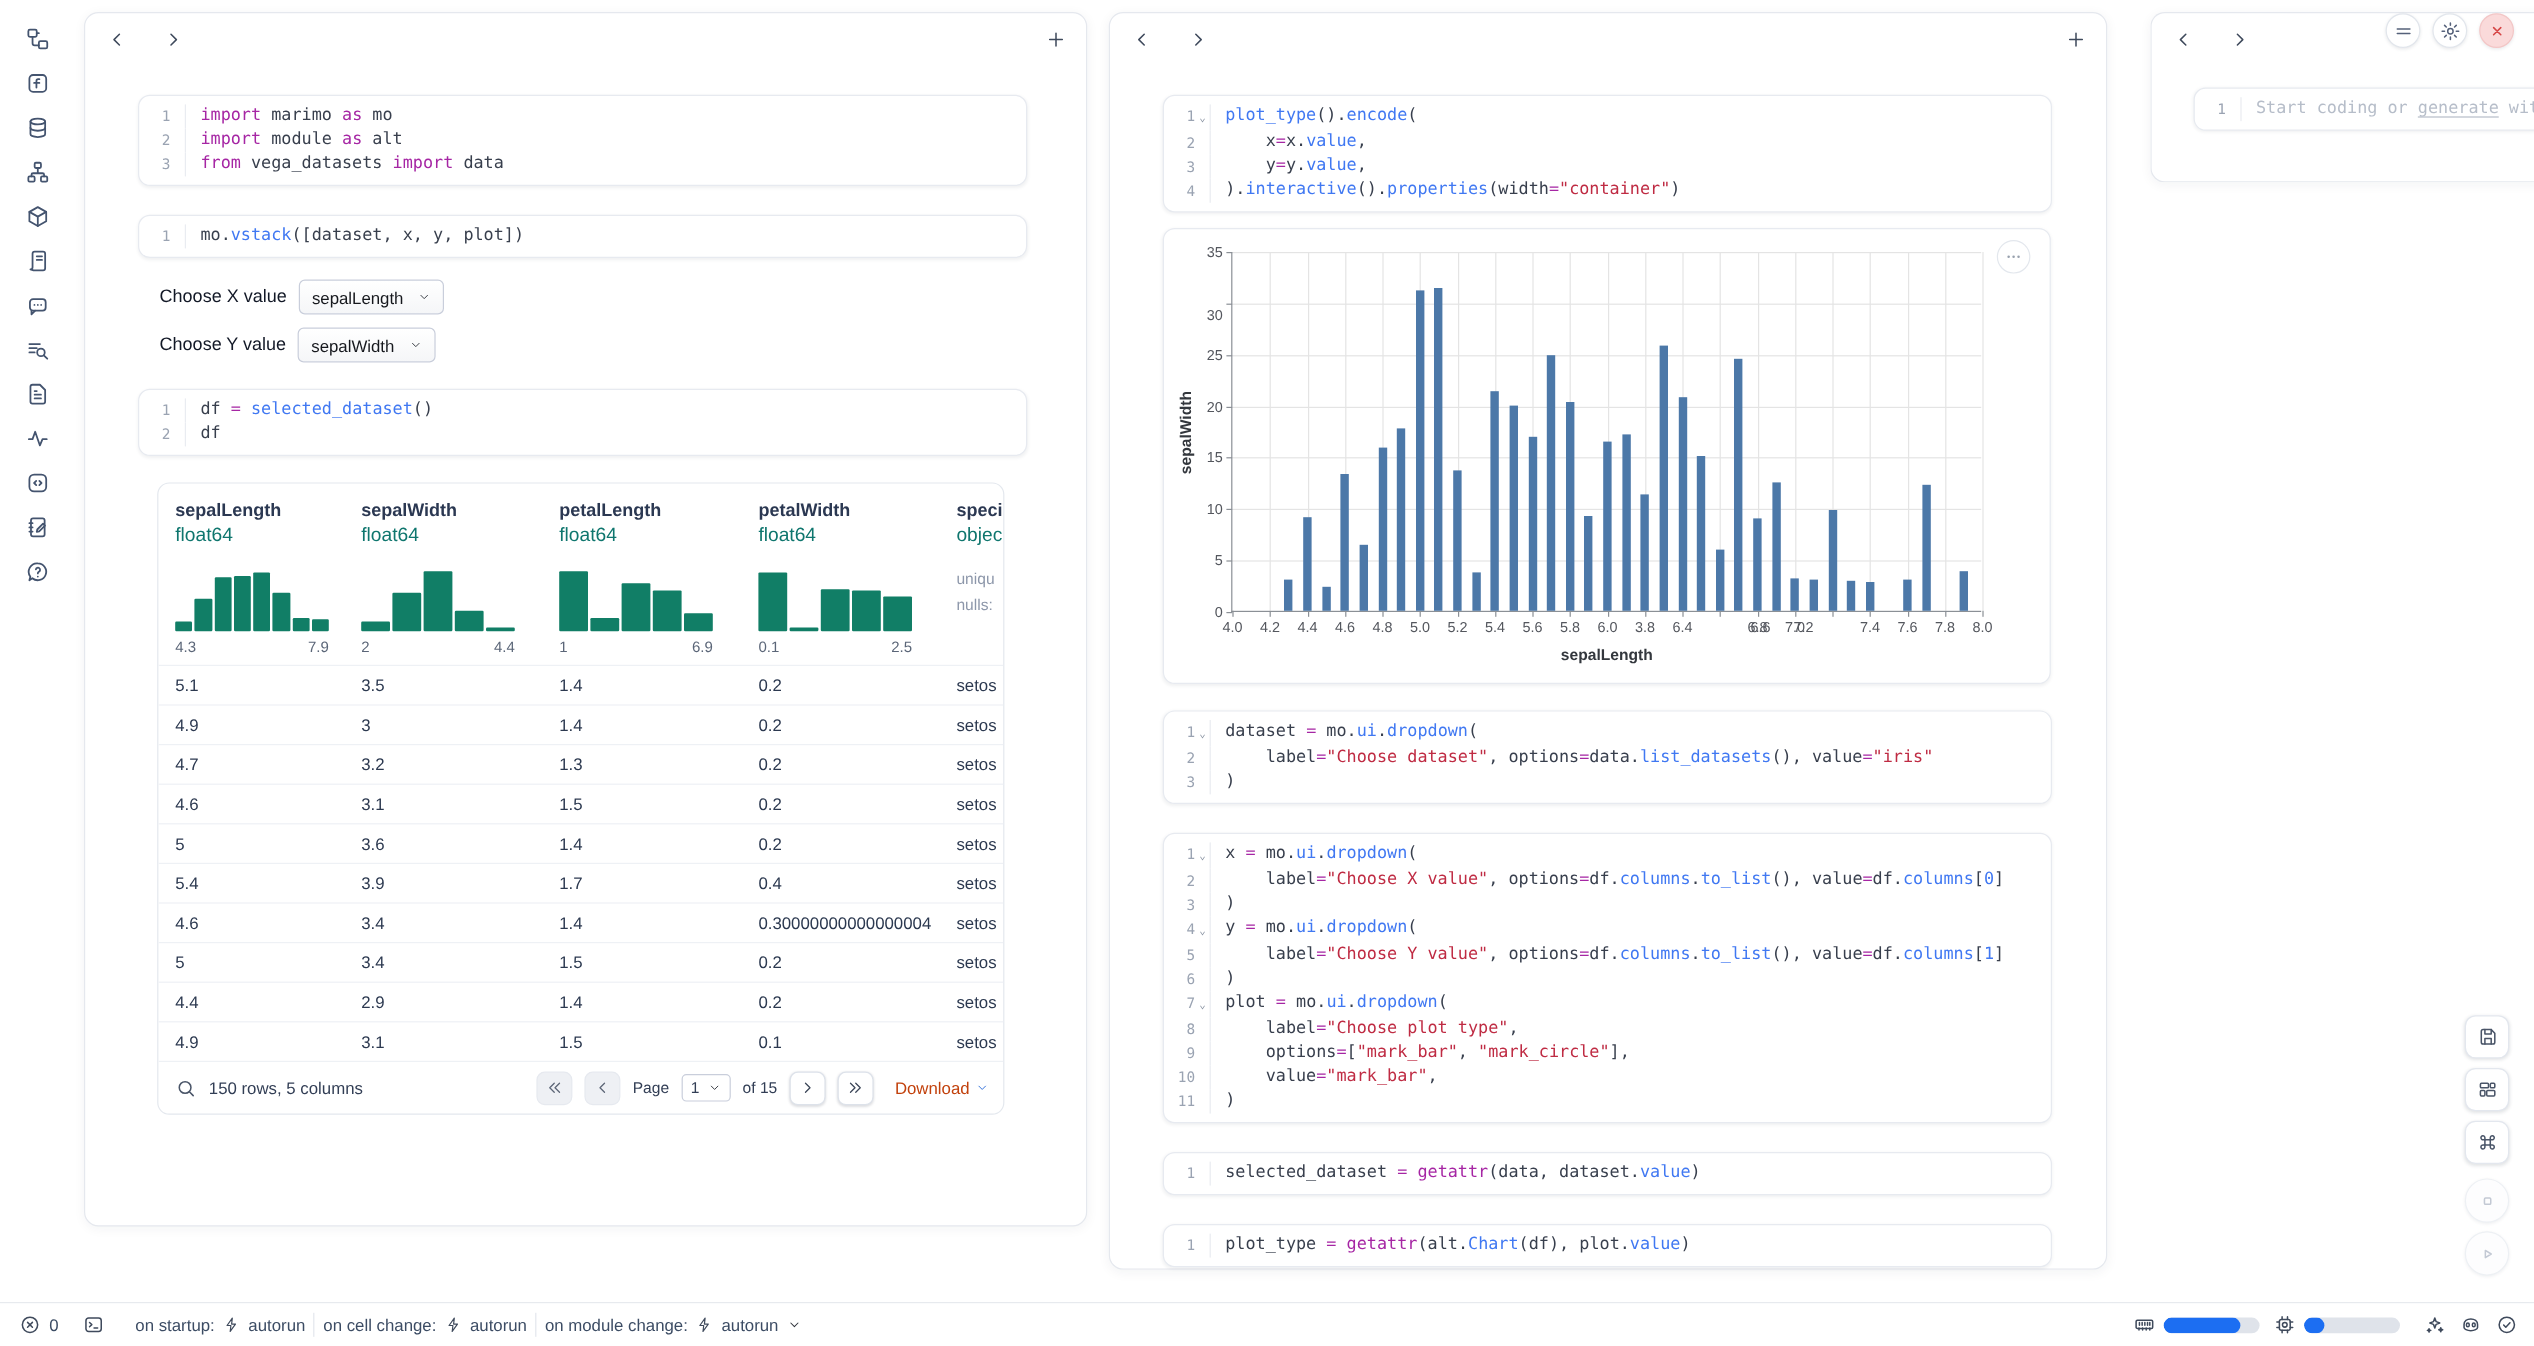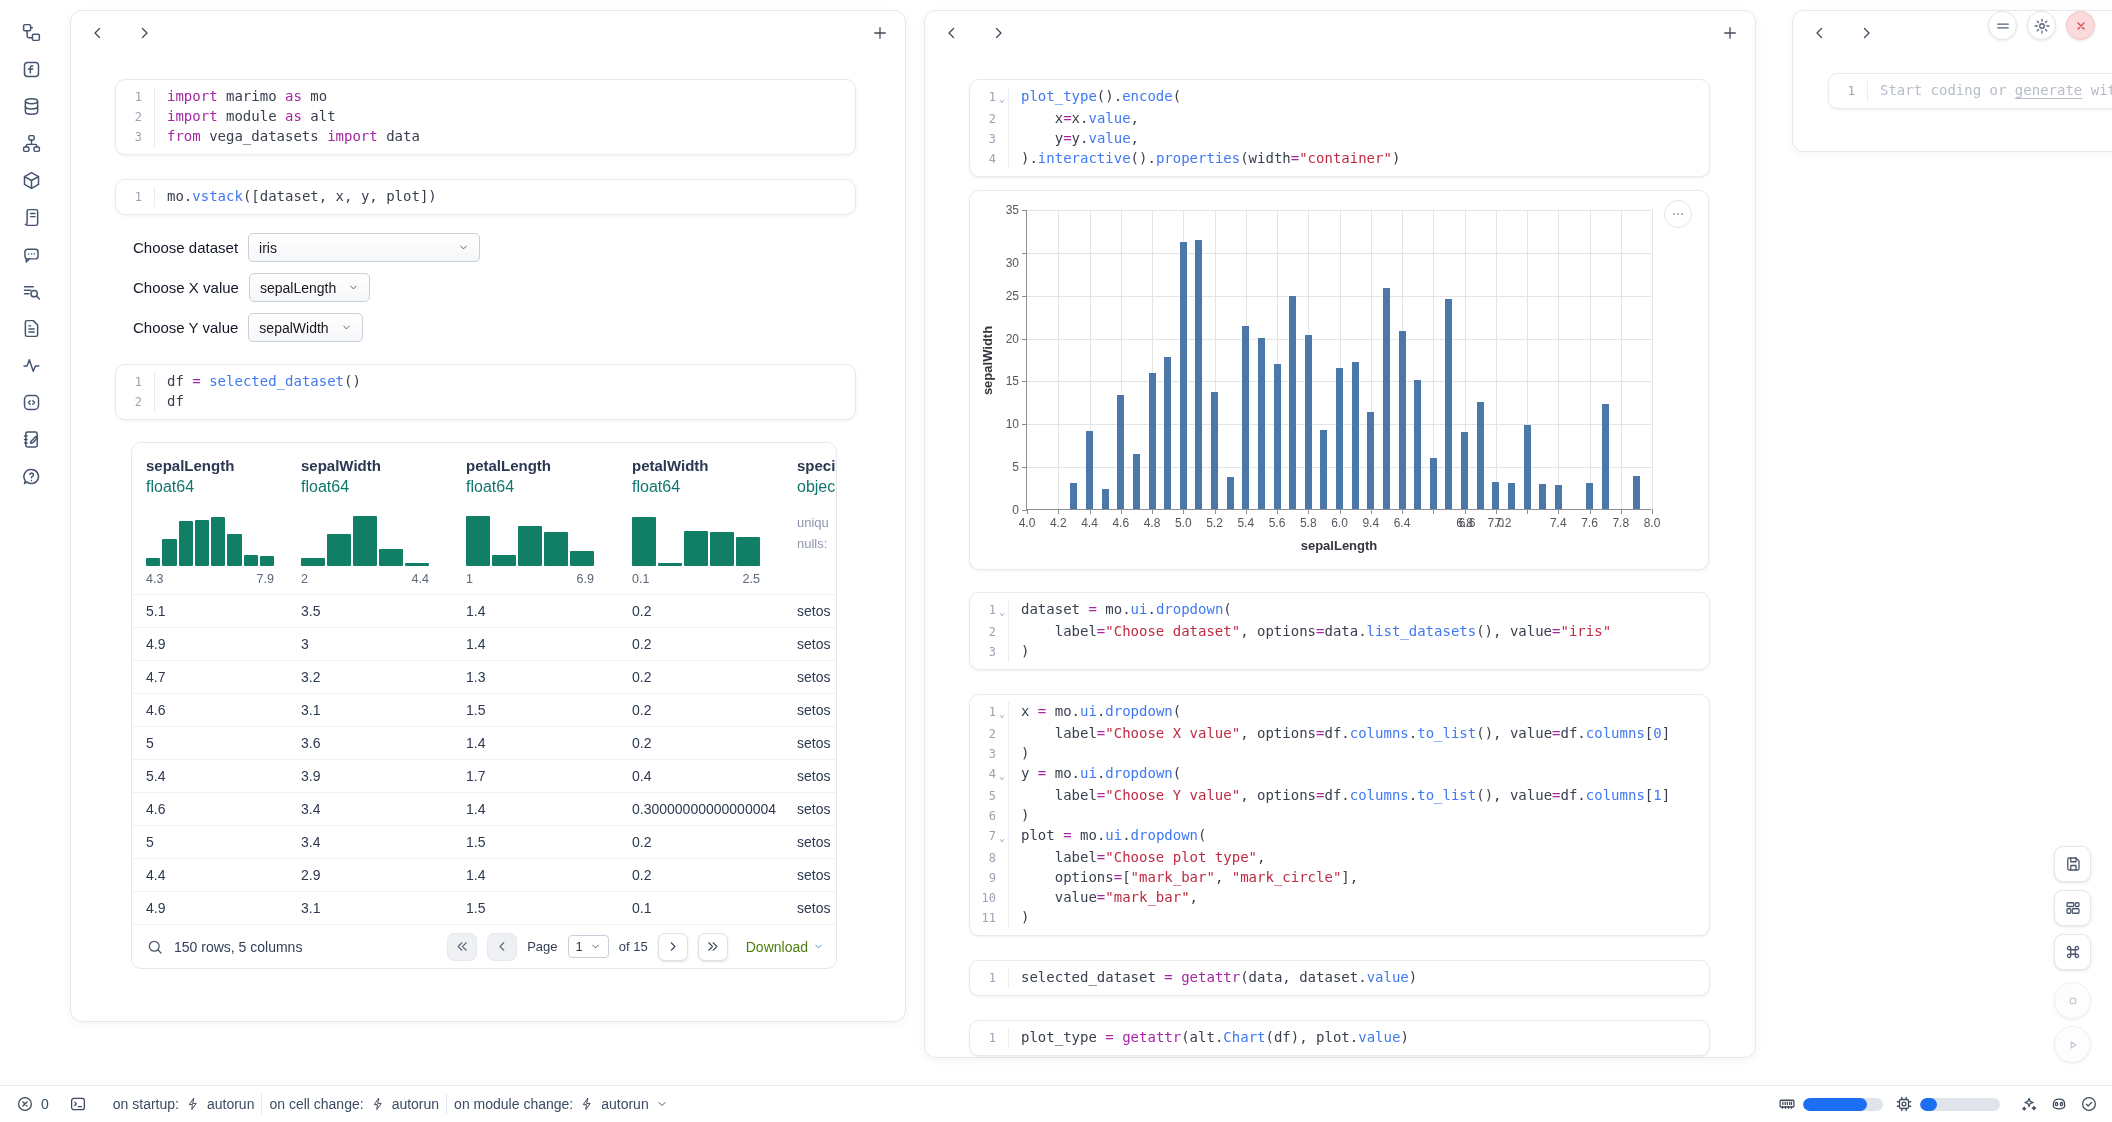--- a/index.html
+++ b/index.html
@@ -62,21 +62,21 @@
   .t-footer { height:44px; border-top:1px solid #eef1f5; display:flex; align-items:center;
               padding:0 12px 0 14px; gap:10px; font-size:14px; color:#323e55; }
   .t-footer .spacer { flex:1; }
   .pg-btn { width:30px; height:28px; border-radius:7px; display:flex; align-items:center; justify-content:center;
             color:#3c4658; cursor:pointer; }
   .pg-disabled { background:#eef0f4; border:1px solid #e6e9ef; color:#5c6576; }
   .pg-enabled { background:#fff; border:1px solid #dde2ea; box-shadow:0 1px 2px rgba(20,30,50,.14); }
   .page-text { font-size:13px; color:#323e55; }
   .page-select { border:1px solid #c9cedb; border-radius:4px; padding:3px 7px; display:flex; gap:7px;
                  align-items:center; font-size:13px; background:#fff; cursor:pointer; }
-  .download { color:#4d7c0f; display:flex; gap:5px; align-items:center; margin-left:8px; cursor:pointer; }
+  .download { color:#c2410c; display:flex; gap:5px; align-items:center; margin-left:8px; cursor:pointer; }
 
   
   .chart-card { margin-top:13px; width:740px; height:380px; border:1px solid #e7eaf0; border-radius:10px;
                 position:relative; background:#fff; box-shadow:0 1px 3px rgba(25,39,60,.07); }
   .chart-menu { position:absolute; right:16px; top:9px; width:28px; height:28px; border-radius:50%;
                 border:1px solid #e3e7ed; display:flex; align-items:center; justify-content:center;
                 color:#98a1ae; background:#fff; cursor:pointer; }
   .plot { position:absolute; left:56px; top:19px; width:625px; height:300px;
           border-left:1px solid #8b9096; border-bottom:1px solid #8b9096; }
   .vline { position:absolute; top:0; width:1px; height:100%; background:#e4e4e4; }
@@ -253,31 +253,20 @@
           </div>
           <div class="cell" style="margin-top: 24px;">
             <div class="cl">
               <span class="ln">1</span>
               <span class="fold"></span>
               <span class="code"><span class="tok-pl">mo.</span><span class="tok-fn">vstack</span><span class="tok-pl">([dataset, x, y, plot])</span></span>
             </div>
           </div>
         </div>
       <div class="vstack-output">
-          <div class="vrow">
-            <span class="vlabel">Choose dataset</span>
-            <span class="select select-wide">
-              <span class="sel-val">iris</span>
-              <span class="sel-chev">
-                <svg viewBox="0 0 24 24" width="11" height="11" fill="none" stroke="currentColor" stroke-width="1.7" stroke-linecap="round" stroke-linejoin="round">
-                  <path d="M6 9l6 6 6-6"></path>
-                </svg>
-              </span>
-            </span>
-          </div>
           <div class="vrow">
             <span class="vlabel">Choose X value</span>
             <span class="select">
               <span class="sel-val">sepalLength</span>
               <span class="sel-chev">
                 <svg viewBox="0 0 24 24" width="11" height="11" fill="none" stroke="currentColor" stroke-width="1.7" stroke-linecap="round" stroke-linejoin="round">
                   <path d="M6 9l6 6 6-6"></path>
                 </svg>
               </span>
             </span>
@@ -593,21 +582,21 @@
             <div class="xtickm" style="left: 250px;"></div>
             <span class="xlab" style="left: 250px;">5.6</span>
             <div class="vline" style="left: 281.25px;"></div>
             <div class="xtickm" style="left: 281.25px;"></div>
             <span class="xlab" style="left: 281.25px;">5.8</span>
             <div class="vline" style="left: 312.5px;"></div>
             <div class="xtickm" style="left: 312.5px;"></div>
             <span class="xlab" style="left: 312.5px;">6.0</span>
             <div class="vline" style="left: 343.75px;"></div>
             <div class="xtickm" style="left: 343.75px;"></div>
-            <span class="xlab" style="left: 343.75px;">9.4</span>
+            <span class="xlab" style="left: 343.75px;">3.8</span>
             <div class="vline" style="left: 375px;"></div>
             <div class="xtickm" style="left: 375px;"></div>
             <span class="xlab" style="left: 375px;">6.4</span>
             <div class="vline" style="left: 406.25px;"></div>
             <div class="xtickm" style="left: 406.25px;"></div>
             <span class="xlab" style="left: 419px; margin-left: 21px;">6.6</span>
             <div class="vline" style="left: 437.5px;"></div>
             <div class="xtickm" style="left: 437.5px;"></div>
             <span class="xlab" style="left: 437.5px;">6.8</span>
             <div class="vline" style="left: 468.75px;"></div>

